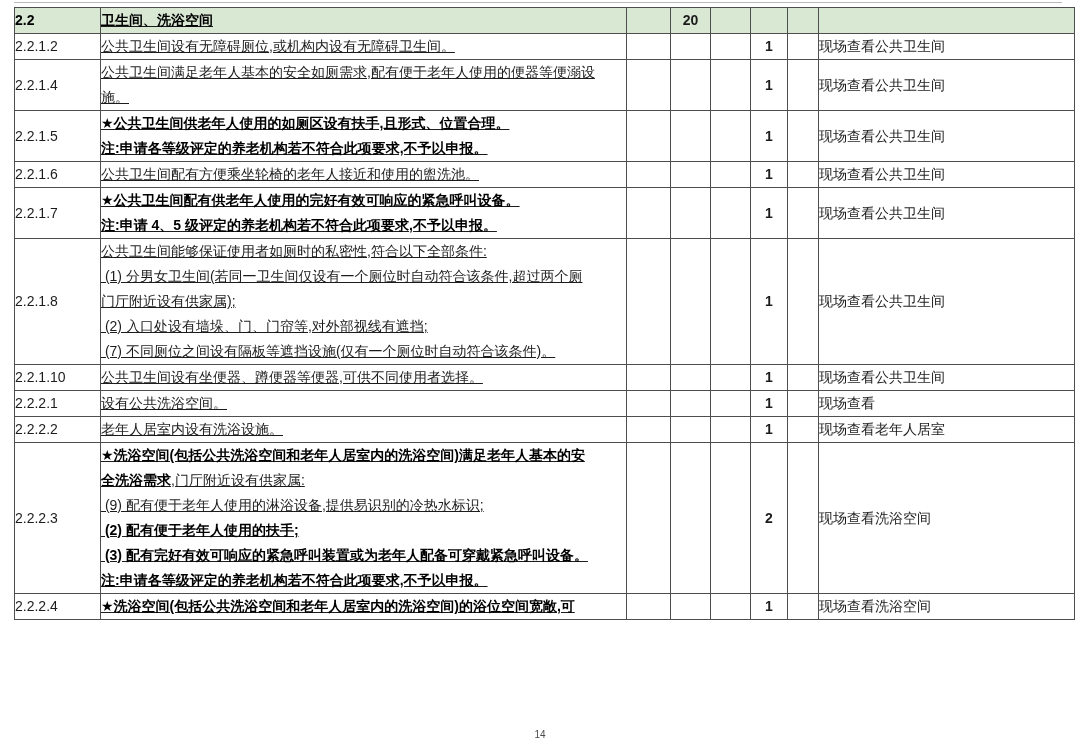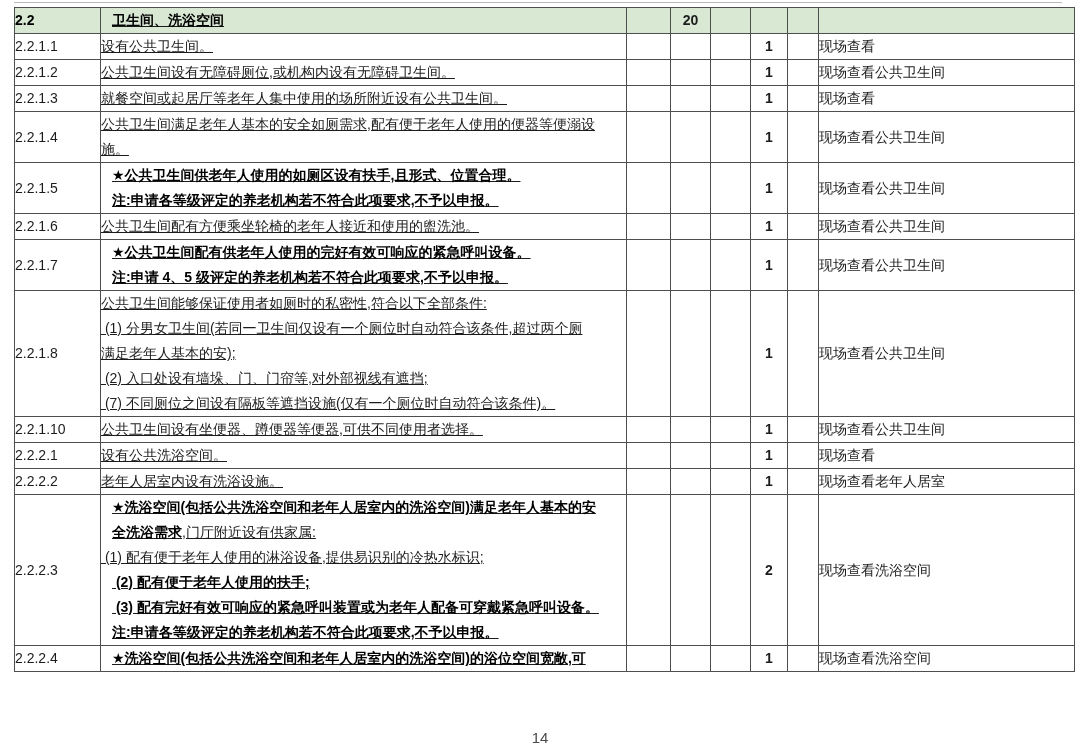--- a/index.html
+++ b/index.html
@@ -18,25 +18,25 @@
     border:1px solid #4e4e4e;
     font-size:14px;line-height:25px;
     vertical-align:middle;overflow:hidden;
     padding:0;
   }
   td.c-code{padding-left:8px;}
   td.c-desc{padding:0 8px;text-decoration:underline;}
   td.c-score{text-align:center;font-weight:700;}
   td.c-method{padding-left:8px;}
   tr.section-row td{background:#d9e8d3;}
-  .b{font-weight:700;color:#000;margin-left:11px;}
+  .b{font-weight:700;color:#000;}
   .line{white-space:pre;}
   .page-number{
     position:absolute;top:729px;left:0;width:1080px;
-    text-align:center;font-size:15px;color:#4a4a4a;
+    text-align:center;font-size:10px;color:#4a4a4a;
   }
 </style>
 </head>
 <body>
 
 <div class="page">
   <div class="top-fragment-line"></div>
 
   <table class="eval">
     <colgroup>
@@ -56,54 +56,30 @@
             <div class="line"><span class="b">卫生间、洗浴空间</span></div>
           </td>
           <td class="c-score"></td>
           <td class="c-score">20</td>
           <td class="c-score"></td>
           <td class="c-score"></td>
           <td class="c-score"></td>
           <td class="c-method"></td>
         </tr>
         <tr>
-          <td class="c-code">2.2.1.1</td>
-          <td class="c-desc">
-            <div class="line"><span>设有公共卫生间。</span></div>
-          </td>
-          <td class="c-score"></td>
-          <td class="c-score"></td>
-          <td class="c-score"></td>
-          <td class="c-score">1</td>
-          <td class="c-score"></td>
-          <td class="c-method">现场查看</td>
-        </tr>
-        <tr>
           <td class="c-code">2.2.1.2</td>
           <td class="c-desc">
             <div class="line"><span>公共卫生间设有无障碍厕位,或机构内设有无障碍卫生间。</span></div>
           </td>
           <td class="c-score"></td>
           <td class="c-score"></td>
           <td class="c-score"></td>
           <td class="c-score">1</td>
           <td class="c-score"></td>
           <td class="c-method">现场查看公共卫生间</td>
-        </tr>
-        <tr>
-          <td class="c-code">2.2.1.3</td>
-          <td class="c-desc">
-            <div class="line"><span>就餐空间或起居厅等老年人集中使用的场所附近设有公共卫生间。</span></div>
-          </td>
-          <td class="c-score"></td>
-          <td class="c-score"></td>
-          <td class="c-score"></td>
-          <td class="c-score">1</td>
-          <td class="c-score"></td>
-          <td class="c-method">现场查看</td>
         </tr>
         <tr>
           <td class="c-code">2.2.1.4</td>
           <td class="c-desc">
             <div class="line"><span>公共卫生间满足老年人基本的安全如厕需求,配有便于老年人使用的便器等便溺设</span></div>
             <div class="line"><span>施。</span></div>
           </td>
           <td class="c-score"></td>
           <td class="c-score"></td>
           <td class="c-score"></td>
@@ -147,21 +123,21 @@
           <td class="c-score"></td>
           <td class="c-score">1</td>
           <td class="c-score"></td>
           <td class="c-method">现场查看公共卫生间</td>
         </tr>
         <tr>
           <td class="c-code">2.2.1.8</td>
           <td class="c-desc">
             <div class="line"><span>公共卫生间能够保证使用者如厕时的私密性,符合以下全部条件:</span></div>
             <div class="line"><span> (1) 分男女卫生间(若同一卫生间仅设有一个厕位时自动符合该条件,超过两个厕</span></div>
-            <div class="line"><span>满足老年人基本的安);</span></div>
+            <div class="line"><span>门厅附近设有供家属);</span></div>
             <div class="line"><span> (2) 入口处设有墙垛、门、门帘等,对外部视线有遮挡;</span></div>
             <div class="line"><span> (7) 不同厕位之间设有隔板等遮挡设施(仅有一个厕位时自动符合该条件)。</span></div>
           </td>
           <td class="c-score"></td>
           <td class="c-score"></td>
           <td class="c-score"></td>
           <td class="c-score">1</td>
           <td class="c-score"></td>
           <td class="c-method">现场查看公共卫生间</td>
         </tr>
@@ -199,21 +175,21 @@
           <td class="c-score"></td>
           <td class="c-score">1</td>
           <td class="c-score"></td>
           <td class="c-method">现场查看老年人居室</td>
         </tr>
         <tr>
           <td class="c-code">2.2.2.3</td>
           <td class="c-desc">
             <div class="line"><span class="b">★洗浴空间(包括公共洗浴空间和老年人居室内的洗浴空间)满足老年人基本的安</span></div>
             <div class="line"><span class="b">全洗浴需求</span><span>,门厅附近设有供家属:</span></div>
-            <div class="line"><span> (1) 配有便于老年人使用的淋浴设备,提供易识别的冷热水标识;</span></div>
+            <div class="line"><span> (9) 配有便于老年人使用的淋浴设备,提供易识别的冷热水标识;</span></div>
             <div class="line"><span class="b"> (2) 配有便于老年人使用的扶手;</span></div>
             <div class="line"><span class="b"> (3) 配有完好有效可响应的紧急呼叫装置或为老年人配备可穿戴紧急呼叫设备。</span></div>
             <div class="line"><span class="b">注:申请各等级评定的养老机构若不符合此项要求,不予以申报。</span></div>
           </td>
           <td class="c-score"></td>
           <td class="c-score"></td>
           <td class="c-score"></td>
           <td class="c-score">2</td>
           <td class="c-score"></td>
           <td class="c-method">现场查看洗浴空间</td>

